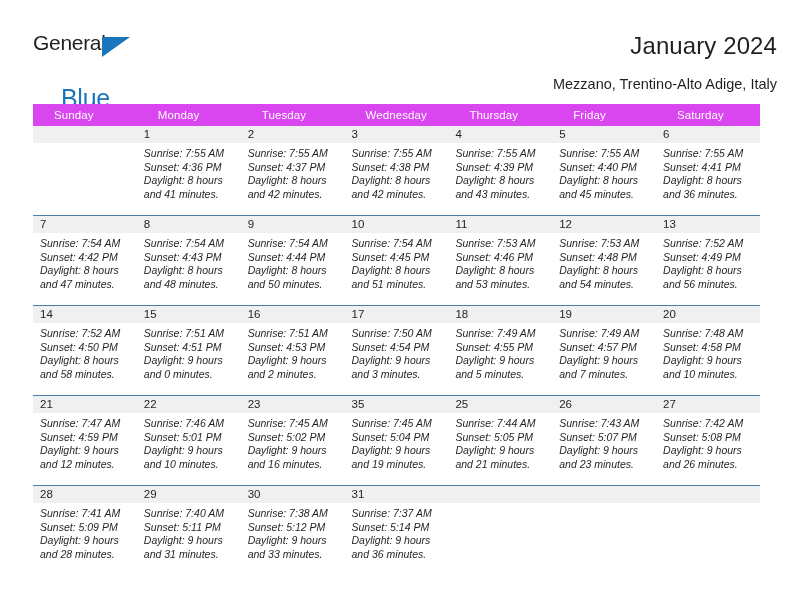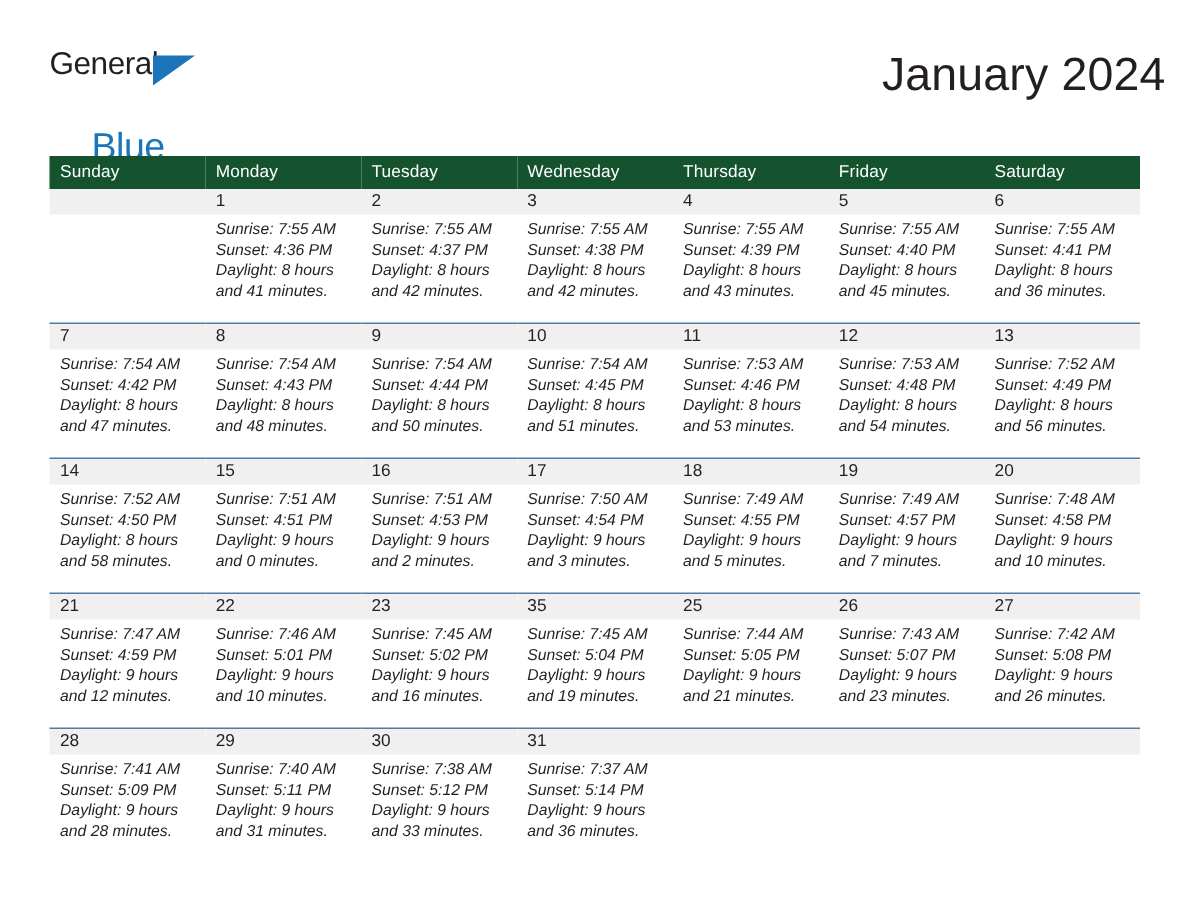--- a/index.html
+++ b/index.html
@@ -68,21 +68,21 @@
     width: 0;
     height: 0;
     border-left: 28px solid #1b75bb;
     border-bottom: 20px solid transparent;
   }
 
   .title {
     position: absolute;
     right: 35px;
     top: 32px;
-    font-size: 31px;
+    font-size: 24px;
     color: #231f20;
     letter-spacing: 0.1px;
     white-space: nowrap;
     text-align: right;
   }
   .subtitle {
     position: absolute;
     right: 35px;
     top: 76px;
     font-size: 14.5px;
@@ -100,26 +100,26 @@
   }
 
   table.cal {
     border-collapse: collapse;
     table-layout: fixed;
     width: 727px;
   }
   table.cal col { width: 103.857px; }
 
   thead th {
-    background: #14532d;
+    background: #d946ef;
     color: #ffffff;
     font-size: 11.5px;
     font-weight: normal;
     text-align: left;
-    padding: 5px 0 5px 7px;
+    padding: 5px 0 5px 21px;
     height: 12px;
     vertical-align: middle;
     letter-spacing: 0.1px;
   }
 
   tr.week-row td {
     vertical-align: top;
     padding: 0;
     border-top: 1px solid #4a7ea8;
     height: 89px;
@@ -158,20 +158,21 @@
 
   <div class="header">
 
     <div class="logo">
       <span class="logo-general">General</span>
       <span class="logo-tri"></span>
       <span class="logo-blue">Blue</span>
     </div>
 
     <div class="title">January 2024</div>
+    <div class="subtitle">Mezzano, Trentino-Alto Adige, Italy</div>
   </div>
 
   <div class="calendar">
     <table class="cal">
       <colgroup>
         <col>
           <col>
           <col>
           <col>
           <col>

